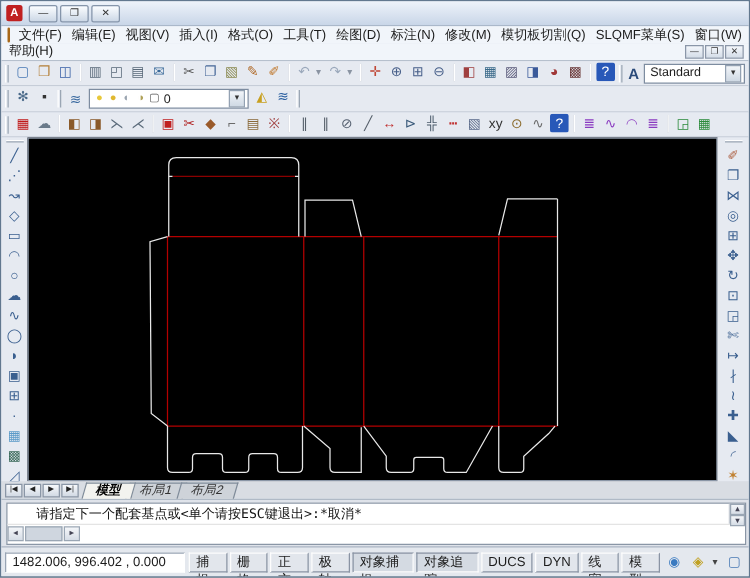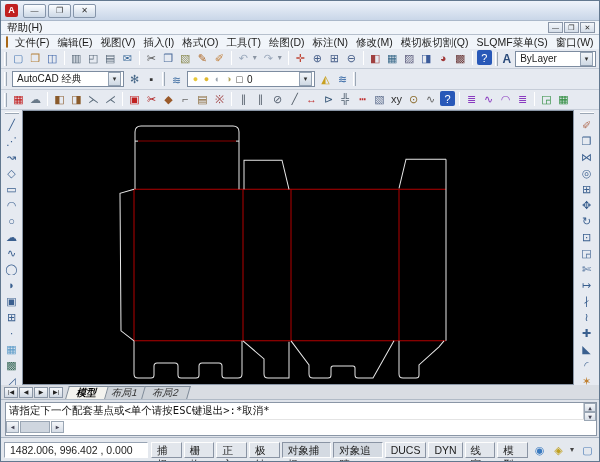--- a/index.html
+++ b/index.html
@@ -63,21 +63,21 @@
   .tabnav-btn{width:14px;height:11px;border:1px solid #8a96a6;background:linear-gradient(#f6f8fb,#d2dae4);
     font-size:6px;line-height:9px;text-align:center;color:#222;}
   .tab{height:13px;line-height:12px;padding:0 9px;font-size:10px;background:#ced3d9;
     border:1px solid #7f8b99;border-bottom:none;margin-right:-5px;transform:skewX(-16deg);color:#333;}
   .tab.active{background:#f3f3ef;font-weight:bold;z-index:2;color:#000;}
   
   .cmdarea{flex:0 0 38px;background:#dfe3ea;padding:2px 2px 1px 4px;border-top:1px solid #b0bac6;}
   .cmdbox{height:100%;background:#fff;border:1px solid #8a96a6;display:flex;flex-direction:column;
     font-family:"DejaVu Sans Mono",monospace;font-size:10.5px;color:#111;}
   .cmdrow{flex:1;display:flex;align-items:center;min-height:0;}
-  .cmdrow.history{border-bottom:1px solid #e4e4e4;}
+  .cmdrow.history{border-bottom:1px solid #e4e4e4;padding-left:20px;}
   .cmdtext{flex:1;padding:0 3px;white-space:nowrap;overflow:hidden;}
   .vscroll{width:13px;flex:0 0 13px;display:flex;flex-direction:column;border-left:1px solid #c6ccd4;height:100%;}
   .scrbtn{flex:1;background:linear-gradient(#f4f6f9,#d6dde6);border:1px solid #9aa6b4;
     font-size:6px;line-height:7px;text-align:center;color:#445;}
   .hscroll{display:flex;width:58px;flex:0 0 58px;height:12px;margin-right:1px;}
   .hscroll .scrbtn{flex:0 0 13px;line-height:10px;}
   .hthumb{flex:1;background:#cfd6df;border:1px solid #9aa6b4;margin:0 1px;}
   
   .statusbar{flex:0 0 24px;display:flex;align-items:center;background:#e4e8ee;
     border-top:1px solid #aab4c2;padding:0 3px;gap:3px;}
@@ -93,29 +93,20 @@
 <body>
 
 <div class="window">
 
   <div class="titlebar">
     <span class="app-icon">A</span>
     <div class="winbtns">
         <span class="winbtn">—</span>
         <span class="winbtn">❐</span>
         <span class="winbtn">✕</span>
-      </div>
-  </div>
-
-  <div class="menurow second">
-    <span class="menu-item">帮助(H)</span>
-    <div class="mdi-btns">
-        <span class="mdi-btn">—</span>
-        <span class="mdi-btn">❐</span>
-        <span class="mdi-btn">✕</span>
       </div>
   </div>
 
   <div class="menurow">
     <span class="menu-appicon"></span>
     <span style="display:flex">
         <span class="menu-item">文件(F)</span>
         <span class="menu-item">编辑(E)</span>
         <span class="menu-item">视图(V)</span>
         <span class="menu-item">插入(I)</span>
@@ -123,37 +114,42 @@
         <span class="menu-item">工具(T)</span>
         <span class="menu-item">绘图(D)</span>
         <span class="menu-item">标注(N)</span>
         <span class="menu-item">修改(M)</span>
         <span class="menu-item">模切板切割(Q)</span>
         <span class="menu-item">SLQMF菜单(S)</span>
         <span class="menu-item">窗口(W)</span>
       </span>
   </div>
 
+  <div class="menurow second">
+    <span class="menu-item">帮助(H)</span>
+    <div class="mdi-btns">
+        <span class="mdi-btn">—</span>
+        <span class="mdi-btn">❐</span>
+        <span class="mdi-btn">✕</span>
+      </div>
+  </div>
+
   <div class="tbrow r1">
     <span class="grip"></span>
     <span><span class="tbicon" style="color: rgb(74, 122, 181);">▢</span><span class="tbicon" style="color: rgb(181, 130, 60);">❒</span><span class="tbicon" style="color: rgb(59, 98, 168);">◫</span><span class="tbsep"></span><span class="tbicon" style="color: rgb(90, 106, 122);">▥</span><span class="tbicon" style="color: rgb(90, 106, 122);">◰</span><span class="tbicon" style="color: rgb(90, 106, 122);">▤</span><span class="tbicon" style="color: rgb(58, 106, 154);">✉</span><span class="tbsep"></span><span class="tbicon" style="color: rgb(85, 85, 85);">✂</span><span class="tbicon" style="color: rgb(74, 106, 154);">❐</span><span class="tbicon" style="color: rgb(138, 138, 80);">▧</span><span class="tbicon" style="color: rgb(176, 106, 40);">✎</span><span class="tbicon" style="color: rgb(192, 122, 48);">✐</span><span class="tbsep"></span><span class="tbicon" style="color: rgb(154, 168, 187);">↶</span><span class="tbicon narrow" style="color: rgb(138, 148, 162);">▾</span><span class="tbicon" style="color: rgb(154, 168, 187);">↷</span><span class="tbicon narrow" style="color: rgb(138, 148, 162);">▾</span><span class="tbsep"></span><span class="tbicon" style="color: rgb(192, 72, 56);">✛</span><span class="tbicon" style="color: rgb(72, 96, 138);">⊕</span><span class="tbicon" style="color: rgb(72, 96, 138);">⊞</span><span class="tbicon" style="color: rgb(72, 96, 138);">⊖</span><span class="tbsep"></span><span class="tbicon" style="color: rgb(160, 64, 64);">◧</span><span class="tbicon" style="color: rgb(58, 106, 138);">▦</span><span class="tbicon" style="color: rgb(90, 90, 122);">▨</span><span class="tbicon" style="color: rgb(58, 90, 154);">◨</span><span class="tbicon" style="color: rgb(160, 56, 56);">◕</span><span class="tbicon" style="color: rgb(106, 56, 56);">▩</span><span class="tbsep"></span><span class="tbicon" style="color: rgb(255, 255, 255); background: rgb(40, 88, 184);">?</span></span>
     <span class="grip"></span>
     <span class="styleA">A</span>
     <span class="combo" style="width:104px">
-      <span class="val">ByLayer</span>
+      <span class="val">Standard</span>
       <span class="arrowbox">▾</span>
     </span>
   </div>
 
   <div class="tbrow r2">
     <span class="grip"></span>
-    <span class="combo" style="width:112px">
-      <span class="val">AutoCAD 经典</span>
-      <span class="arrowbox">▾</span>
-    </span>
     <span><span class="tbicon" style="color: rgb(74, 106, 138);">✻</span><span class="tbicon" style="color: rgb(51, 51, 51);">▪</span></span>
     <span class="grip"></span>
     <span></span>
     <span class="tbicon" style="color:#3a6aa0">≋</span>
     <span class="combo" style="width:128px">
       <span><span class="tbicon sm" style="color: rgb(232, 200, 58);">●</span><span class="tbicon sm" style="color: rgb(224, 184, 48);">●</span><span class="tbicon sm" style="color: rgb(154, 164, 176);">◐</span><span class="tbicon sm" style="color: rgb(176, 162, 90);">◑</span><span class="tbicon sm" style="color: rgb(85, 85, 85);">▢</span></span>
       <span class="val">0</span>
       <span class="arrowbox">▾</span>
     </span>
     <span><span class="tbicon" style="color: rgb(200, 160, 32);">◭</span><span class="tbicon" style="color: rgb(42, 95, 160);">≋</span></span>

